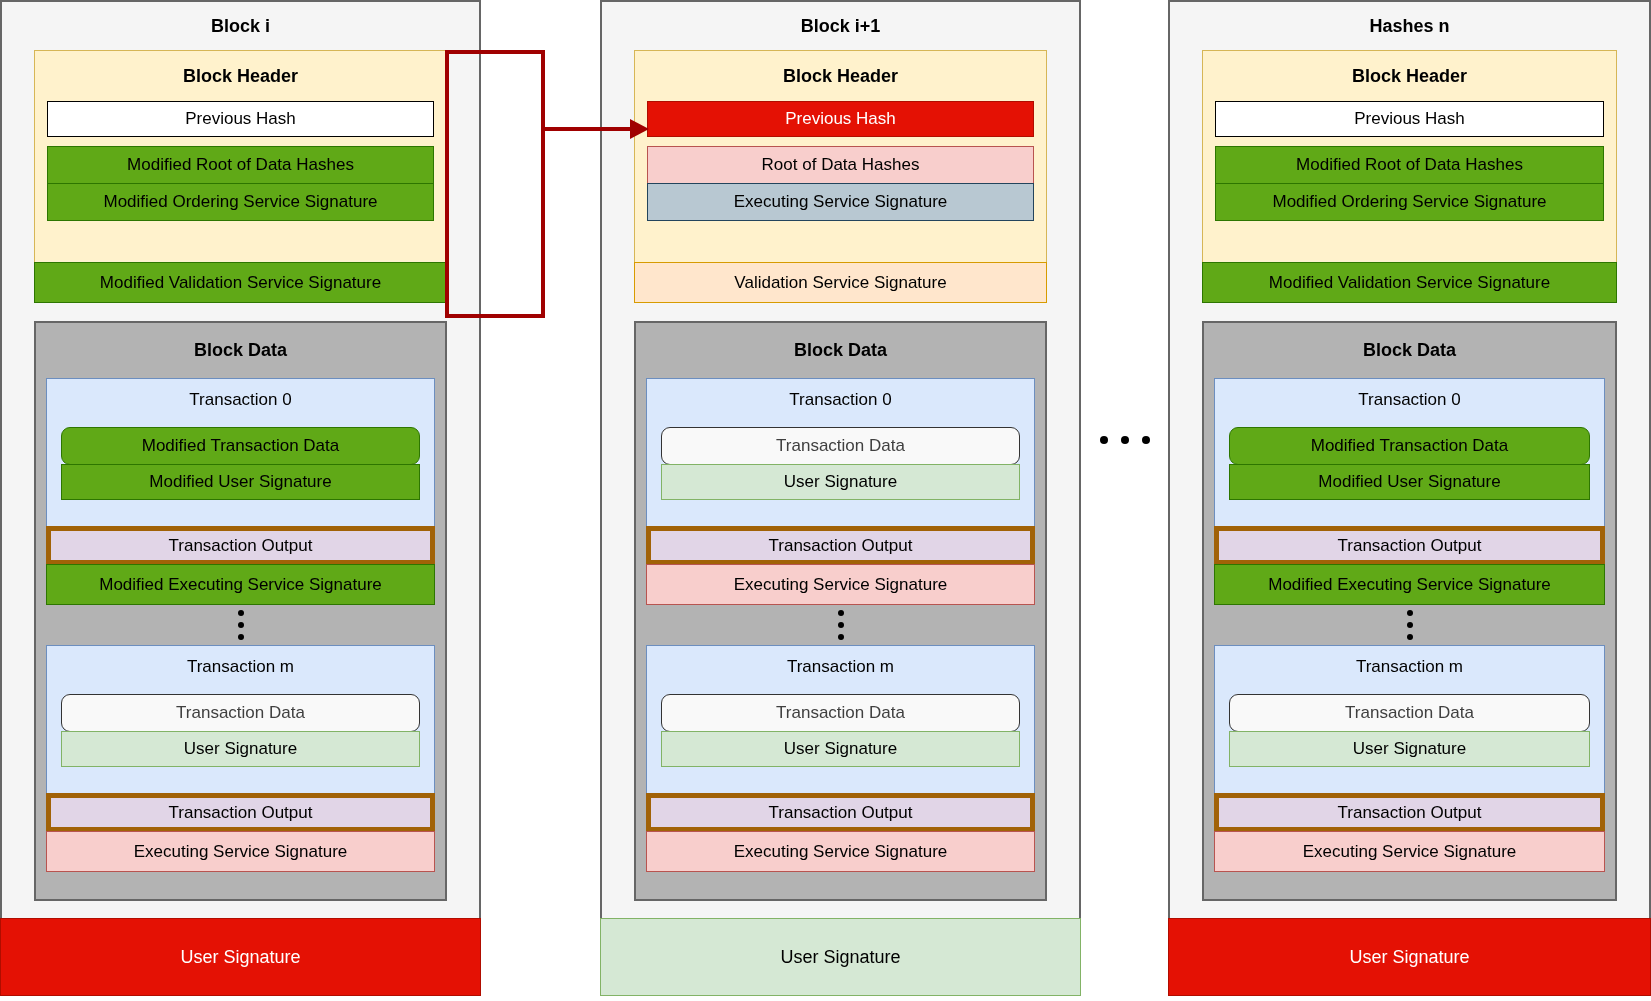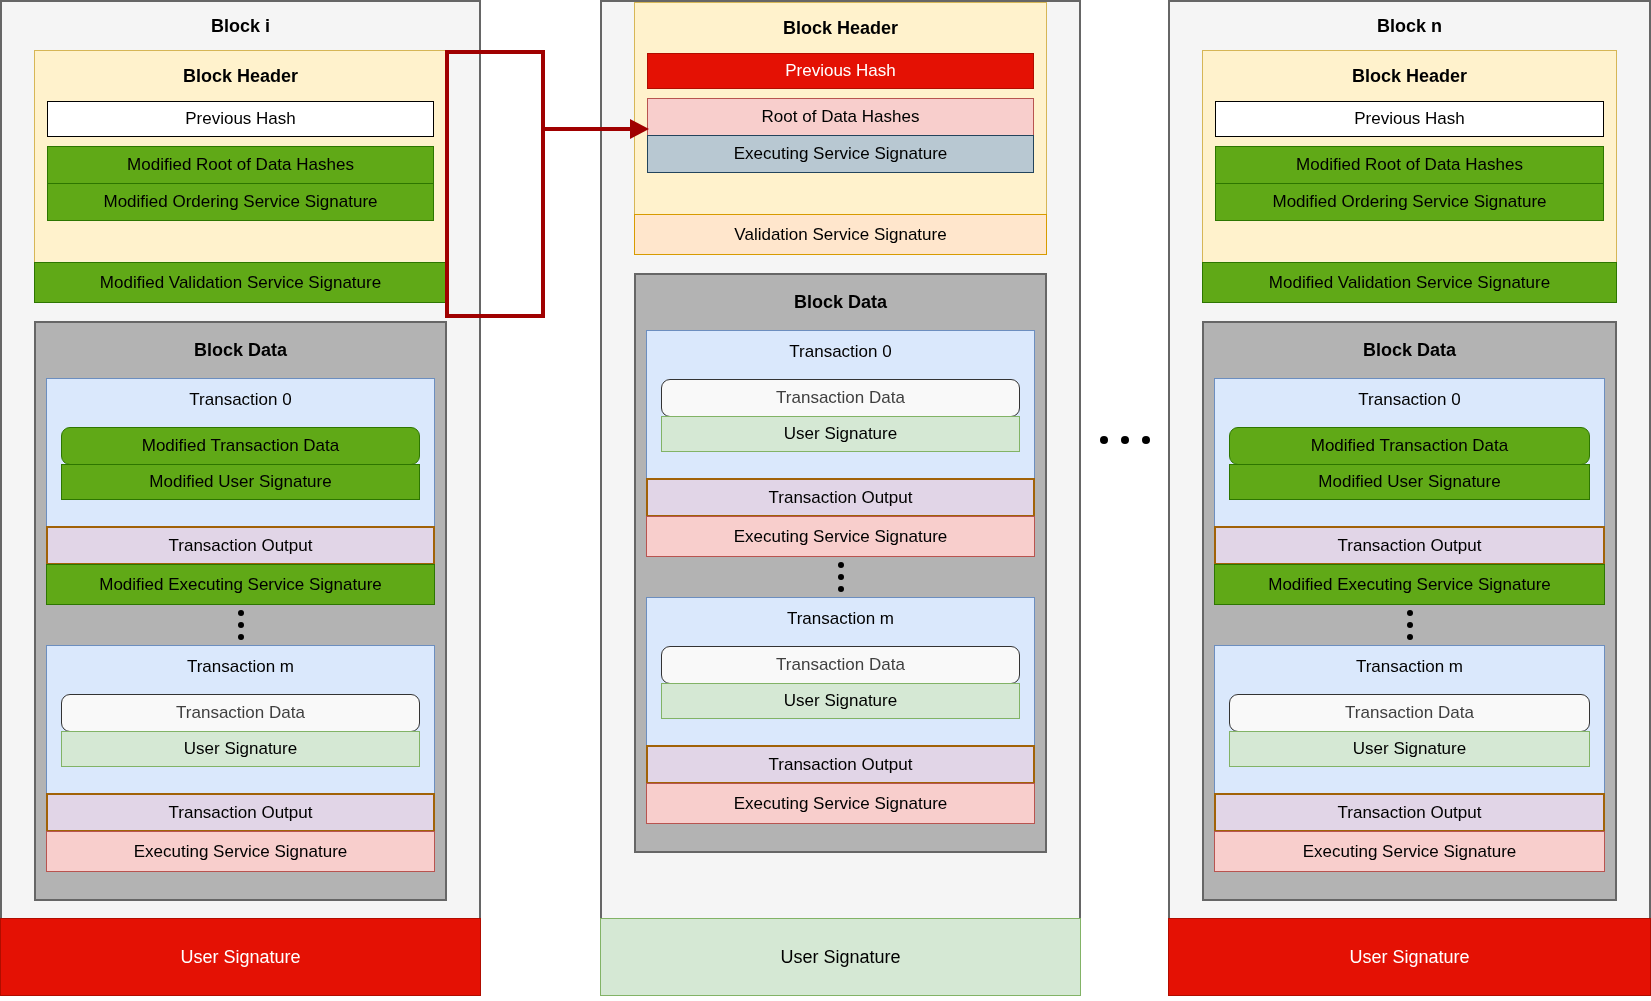--- a/index.html
+++ b/index.html
@@ -25,21 +25,21 @@
   .h38{height:38px;}.h39{height:39px;}.h40{height:36px;}.h41{height:41px;}
   .gap9{margin-top:9px;}
   .stack{margin-top:-1px;}
   .first{margin-top:6px;border-radius:9px;}
   .v-white{background:#fff;border:1px solid #000;}
   .v-red{background:#e41104;border:1px solid #b00d00;color:#fff;}
   .v-green{background:#60a917;border:1px solid #2d7600;color:#000000;}
   .v-pink{background:#f8cecc;border:1px solid #b85450;}
   .v-bluegray{background:#b8c8d2;border:1px solid #23445c;}
   .v-orange{background:#ffe6cc;border:1px solid #d79b00;}
-  .v-lav{background:#e1d5e7;border:2px solid #a16207;}
+  .v-lav{background:#e1d5e7;border:5px solid #a16207;}
   .v-lgreen{background:#d5e8d4;border:1px solid #82b366;}
   .v-data{background:#f9f9f9;border:1px solid #333;color:#404040;}
   .datab{margin:18px 32px 0;height:580px;background:#b3b3b3;border:2px solid #666;box-sizing:border-box;}
   .txn{margin:0 10px;height:149px;background:#dae8fc;border:1px solid #6c8ebf;box-sizing:border-box;}
   .txn-title{height:42px;display:flex;align-items:center;justify-content:center;font-size:17px;}
   .vdots{height:40px;display:flex;flex-direction:column;align-items:center;justify-content:center;gap:6px;}
   .vdots .dot{width:6px;height:6px;border-radius:50%;background:#000;}
   .footer{position:absolute;left:0;right:0;top:918px;height:78px;z-index:3;
           display:flex;align-items:center;justify-content:center;font-size:18px;box-sizing:border-box;}
   .f-red{background:#e41104;border:1px solid #b00d00;color:#fff;}
@@ -85,20 +85,21 @@
         </div>
         <div class="row h39 stack v-lav">Transaction Output</div>
         <div class="row h41 stack v-pink">Executing Service Signature</div>
       </div>
     </div>
     <div class="footer f-red">User Signature</div>
   </div>
 
   <div class="col" id="col2">
     <div class="container">
+      <div class="block-title">Block i+1</div>
       <div class="hdr">
         <div class="hdr-title">Block Header</div>
         <div class="row h40 v-red">Previous Hash</div>
         <div class="row h38 gap9 v-pink">Root of Data Hashes</div>
         <div class="row h38 stack v-bluegray">Executing Service Signature</div>
       </div>
       <div class="row h41 stack m32 v-orange">Validation Service Signature</div>
       <div class="datab">
         <div class="datab-title">Block Data</div>
         <div class="txn">
@@ -120,21 +121,21 @@
         </div>
         <div class="row h39 stack v-lav">Transaction Output</div>
         <div class="row h41 stack v-pink">Executing Service Signature</div>
       </div>
     </div>
     <div class="footer f-green">User Signature</div>
   </div>
 
   <div class="col" id="col3">
     <div class="container">
-      <div class="block-title">Block n</div>
+      <div class="block-title">Hashes n</div>
       <div class="hdr">
         <div class="hdr-title">Block Header</div>
         <div class="row h40 v-white">Previous Hash</div>
         <div class="row h38 gap9 v-green">Modified Root of Data Hashes</div>
         <div class="row h38 stack v-green">Modified Ordering Service Signature</div>
       </div>
       <div class="row h41 stack m32 v-green">Modified Validation Service Signature</div>
       <div class="datab">
         <div class="datab-title">Block Data</div>
         <div class="txn">

